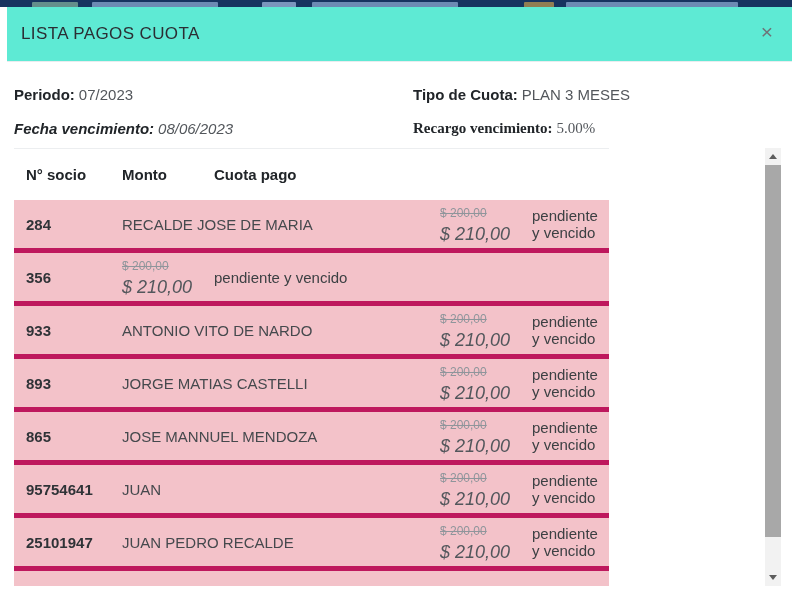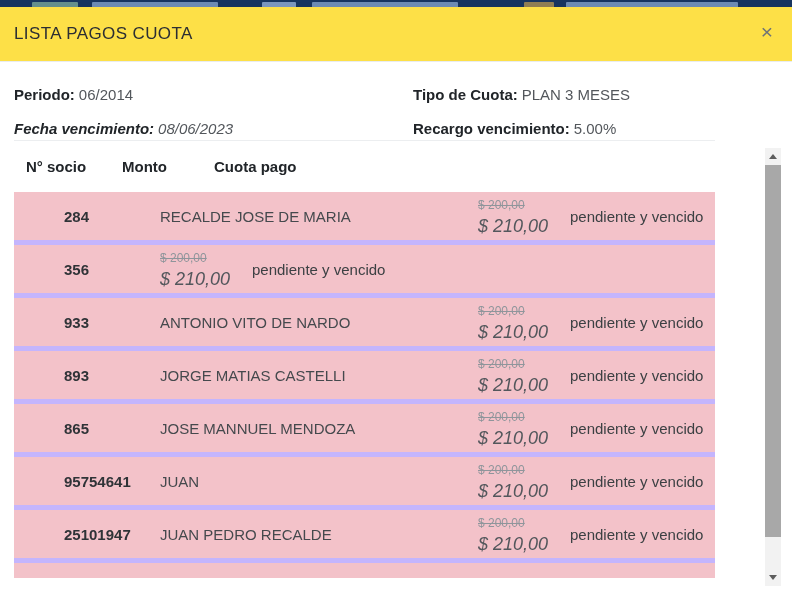--- a/index.html
+++ b/index.html
@@ -17,55 +17,55 @@
     position:absolute; top:0; left:0; right:0; height:7px;
     background:#17345f; overflow:hidden;
   }
   .navbar .frag {
     position:absolute; top:2px; height:7px; border-radius:1px;
     filter:blur(0.6px); opacity:0.75;
   }
 
   
   .modal-header {
-    position:absolute; top:7px; left:0; right:0; height:55px;
-    border-bottom:1px solid #e9ecef; background:#fde047;
+    position:absolute; top:7px; left:7px; right:0; height:55px;
+    border-bottom:1px solid #e9ecef; background:#5eead4;
   }
   .modal-title {
     position:absolute; left:14px; top:17px;
     font-size:17px; font-weight:500; letter-spacing:0.4px; color:#2b2e33;
   }
   .close-btn {
     position:absolute; right:12px; top:12px;
     width:26px; height:26px; border:none; background:transparent;
     font-size:21px; line-height:26px; color:#6e7377; cursor:pointer;
   }
 
   
   .info { position:absolute; top:63px; left:0; right:0; height:85px; background:#fff; }
   .info-pair { position:absolute; font-size:15px; white-space:nowrap; }
   .info-pair .lbl { font-weight:700; color:#212529; }
   .info-pair .val { color:#53575c; margin-left:4px; }
   .ip-periodo { left:14px;  top:23px; }
   .ip-tipo    { left:413px; top:23px; }
   .ip-fecha   { left:14px;  top:57px;font-style:italic; }
-  .ip-recargo { left:413px; top:57px; }
+  .ip-recargo { left:413px; top:57px;font-family:Liberation Serif, serif; }
 
   
   .table-viewport {
-    position:absolute; top:140px; left:14px; width:701px; height:438px;
-    border-top:1px solid #eceef0; overflow:hidden; background:#c4b5fd;
+    position:absolute; top:148px; left:14px; width:595px; height:438px;
+    border-top:1px solid #eceef0; overflow:hidden; background:#be185d;
   }
   .thead {
     display:flex; align-items:center; height:51px;
     font-weight:700; font-size:15px; color:#212529; background:#fff;
   }
   .trow {
     display:flex; align-items:center; height:48px;
-    background:#f3c2c9; margin-bottom:5px;padding-left:38px;
+    background:#f3c2c9; margin-bottom:5px;
   }
   .c { padding-left:12px; }
   .c-socio   { width:96px;  }
   .c-asoc    { width:318px; }
   .c-monto   { width:92px;  }
   .c-estado  { flex:1; }
 
   .trow .c-socio  { font-weight:700; font-size:15px; color:#2f3337; }
   .trow .c-asoc   { font-size:15px; color:#45494d; }
   .trow .c-estado { font-size:15px; color:#3c4043; }
@@ -112,21 +112,21 @@
   <div class="frag" style="left:566px; width:172px; background:#8aa9cf;"></div>
 </div>
 
 <div class="modal-header">
   <div class="modal-title">LISTA PAGOS CUOTA</div>
   <button class="close-btn">×</button>
 </div>
 
 <div class="info">
   <div class="info-pair ip-periodo">
-    <span class="lbl">Periodo:</span><span class="val">06/2014</span>
+    <span class="lbl">Periodo:</span><span class="val">07/2023</span>
   </div>
   <div class="info-pair ip-tipo">
     <span class="lbl">Tipo de Cuota:</span><span class="val">PLAN 3 MESES</span>
   </div>
   <div class="info-pair ip-fecha">
     <span class="lbl">Fecha vencimiento:</span><span class="val">08/06/2023</span>
   </div>
   <div class="info-pair ip-recargo">
     <span class="lbl">Recargo vencimiento:</span><span class="val">5.00%</span>
   </div>

